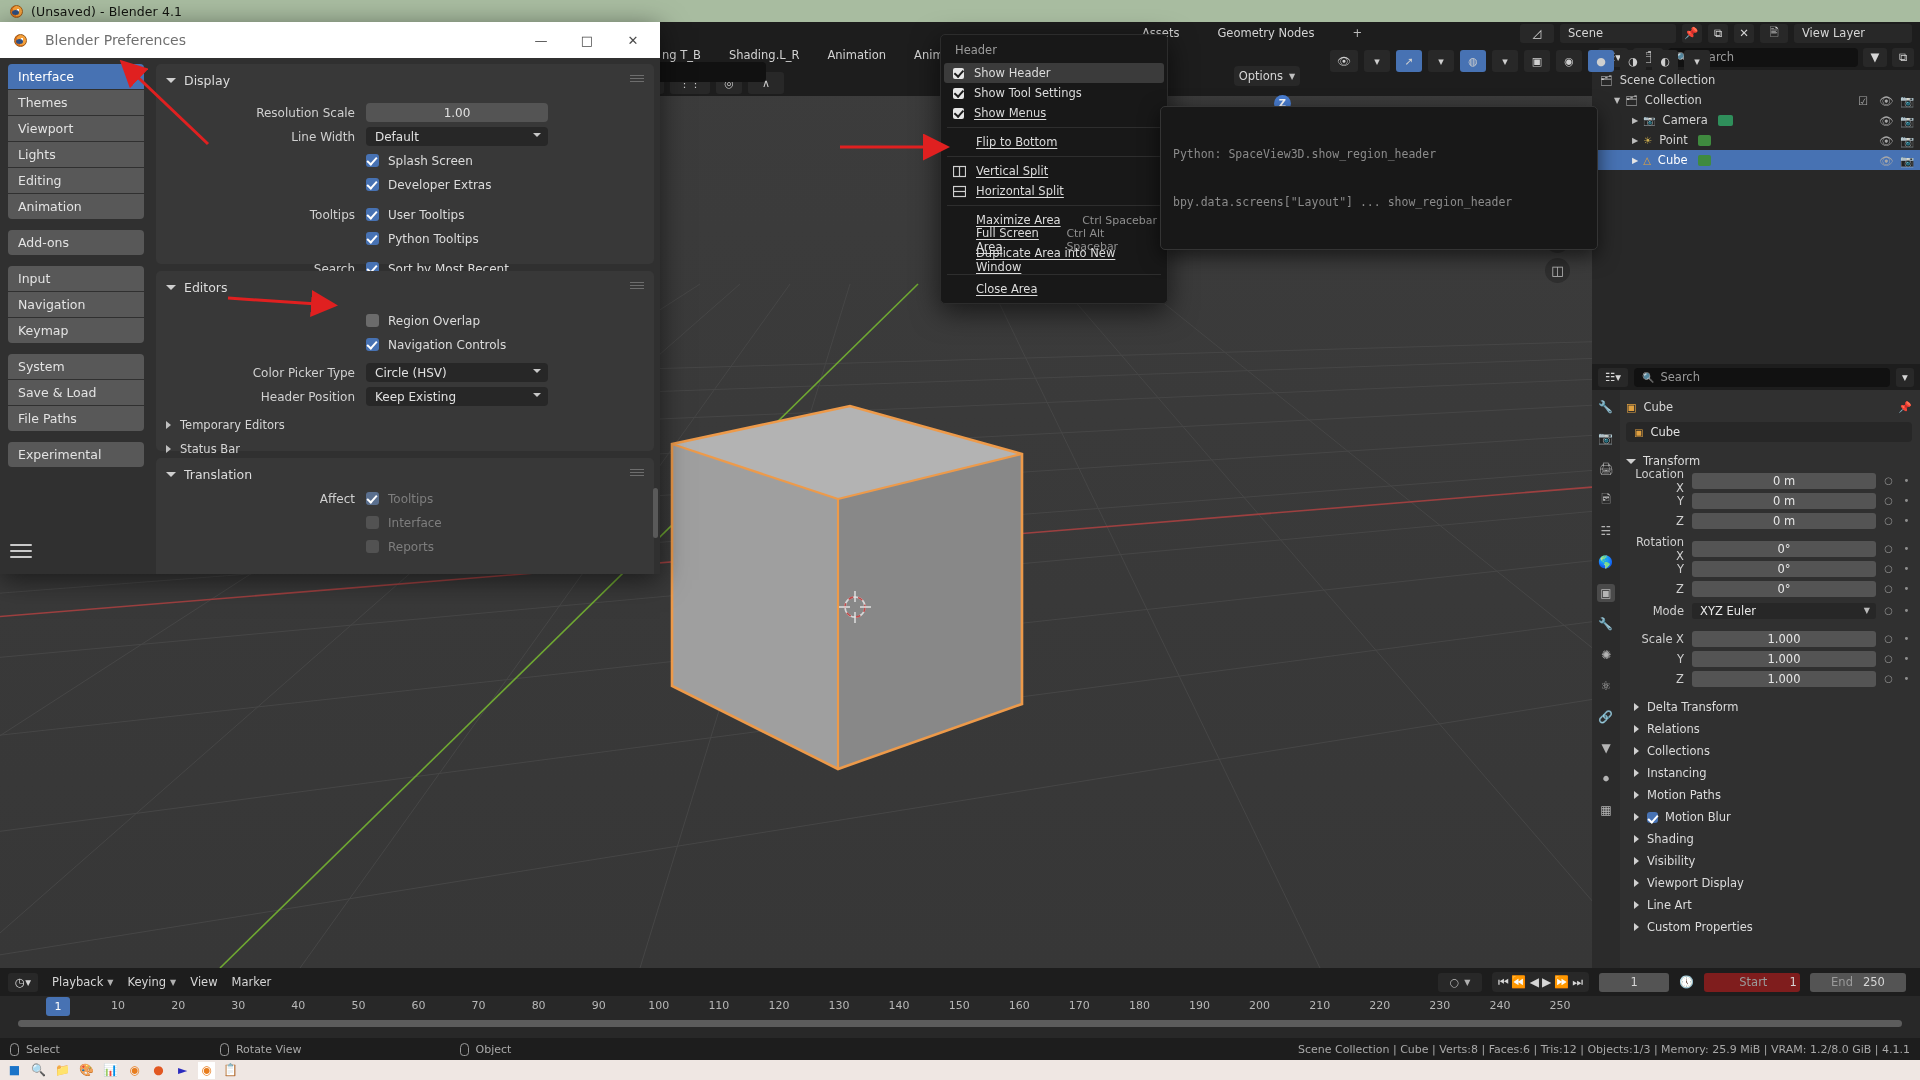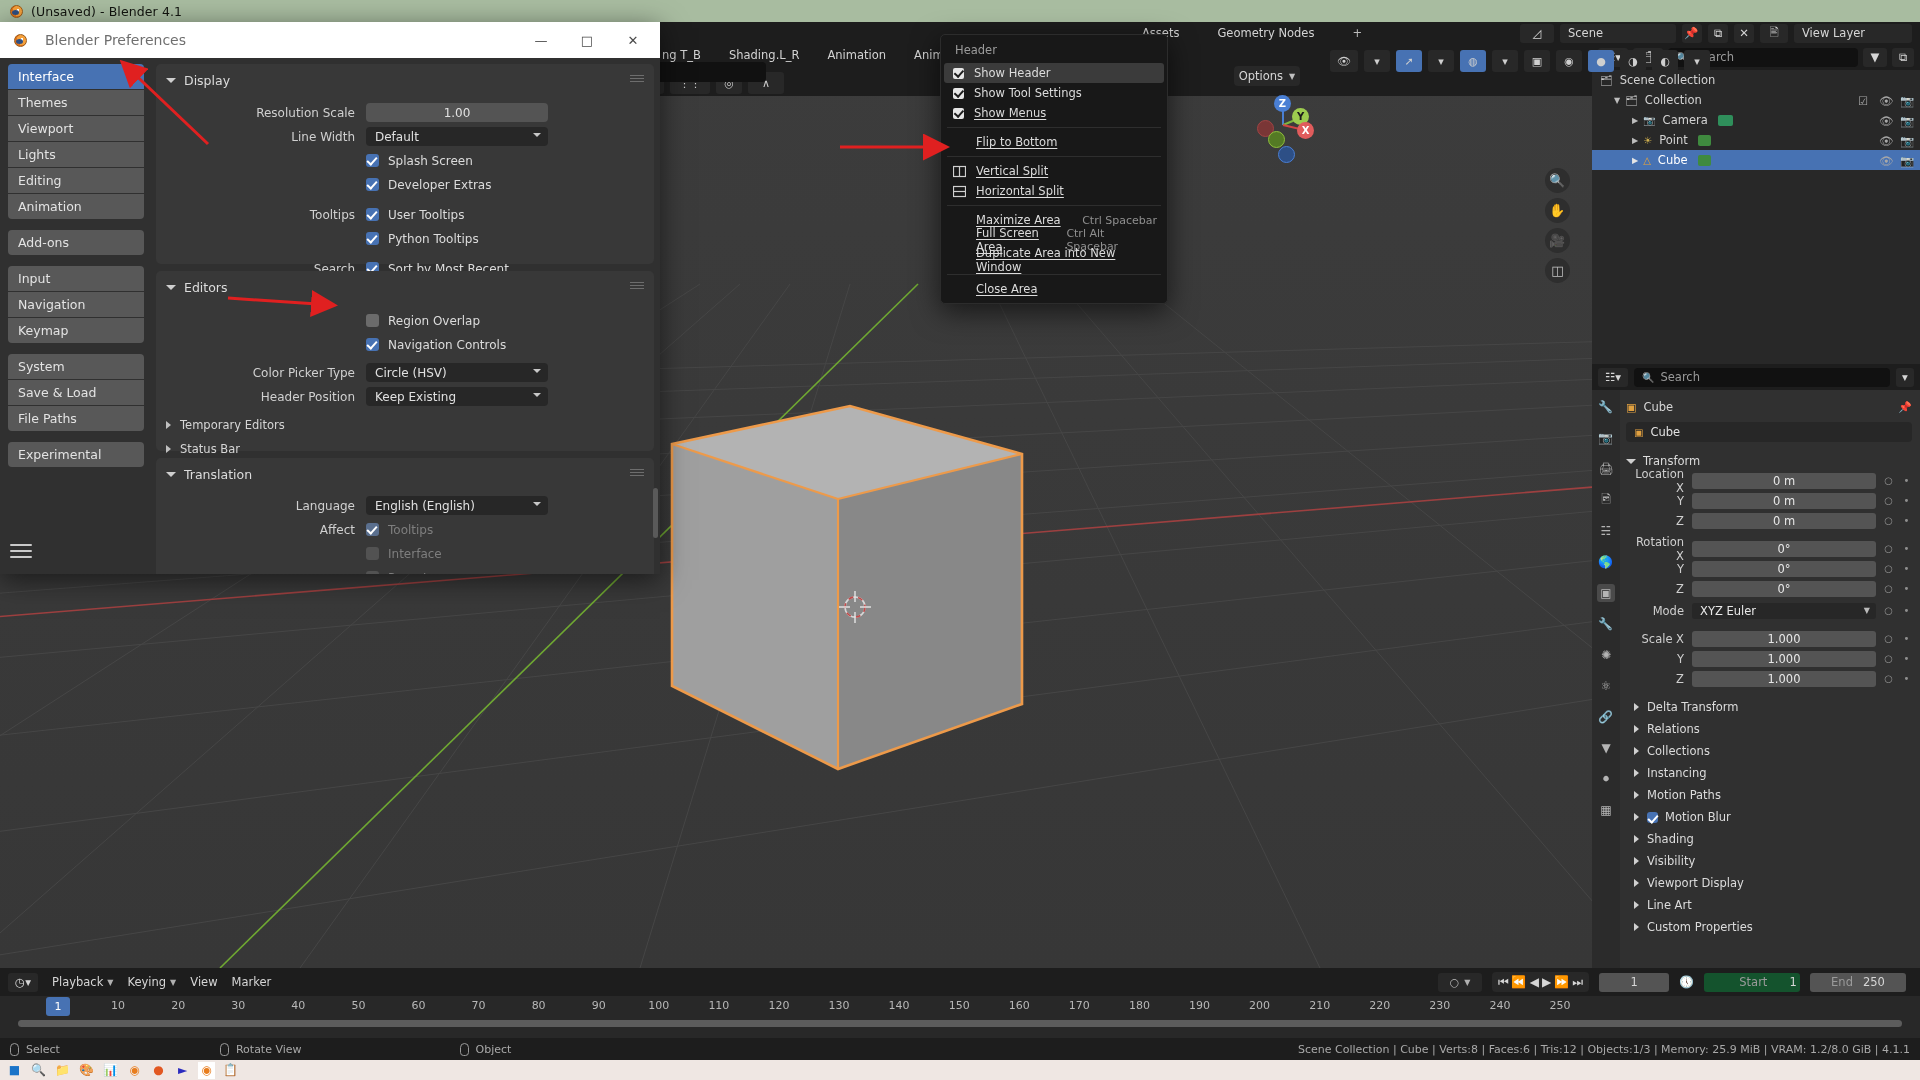--- a/index.html
+++ b/index.html
@@ -606,21 +606,21 @@
           <span style="color:#d6d6d6;font-size:12px;">⏪</span>
           <span style="color:#d6d6d6;font-size:12px;">◀</span>
           <span style="color:#d6d6d6;font-size:12px;">▶</span>
           <span style="color:#d6d6d6;font-size:12px;">⏩</span>
           <span style="color:#d6d6d6;font-size:12px;">⏭</span>
         </div>
         <div class="btn" style="width:70px;height:19px;background:#545454;">
           <span>1</span>
         </div>
         <span style="color:#b9b9b9;font-size:12px;">🕔</span>
-        <div class="btn" style="width:96px;height:19px;background:#14532d;gap:22px;padding-left:32px;">
+        <div class="btn" style="width:96px;height:19px;background:#7f1d1d;gap:22px;padding-left:32px;">
           <span class="dim">Start</span>
           <span>1</span>
         </div>
         <div class="btn" style="width:96px;height:19px;background:#545454;gap:10px;margin-right:6px;">
           <span class="dim">End</span>
           <span>250</span>
         </div>
       </div>
     </div>
     <div id="tl-ruler">
@@ -819,27 +819,20 @@
         <div class="panel" style="height:124px">
           <div class="grip">
               <i></i>
               <i></i>
               <i></i>
             </div>
           <div class="panel-head">
             <span class="tri open"></span>
             <span>Translation</span>
           </div>
-          <div class="row" style="margin-top:10px">
-            <span class="lbl">Language</span>
-            <span class="field text">
-              <span>English (English)</span>
-              <span class="chev"></span>
-            </span>
-          </div>
           <div class="row">
             <span class="lbl">Affect</span>
             <span class="cb" style="background:#5a6f8e;"></span>
             <span class="cb-lbl disabled">Tooltips</span>
           </div>
           <div class="row">
             <span class="lbl"></span>
             <span class="cb off" style="background:#525252;"></span>
             <span class="cb-lbl disabled">Interface</span>
           </div>
@@ -917,20 +910,24 @@
     </div>
 
     <div class="sep"></div>
 
     <div class="mi">
       <span class="pad"></span>
       <span class="u">Close Area</span>
     </div>
   </div>
 
+  <div id="tooltip">
+    <div>Python: SpaceView3D.show_region_header</div>
+    <div>bpy.data.screens["Layout"] ... show_region_header</div>
+  </div>
 
   <svg class="arrow-svg" style="left:100px;top:40px;" width="220" height="130">
     <defs>
       <marker id="ah1" markerWidth="9" markerHeight="9" refX="7" refY="4.5" orient="auto">
         <polygon points="0,0 9,4.5 0,9" fill="#e02020"></polygon>
       </marker>
     </defs>
     <line x1="108" y1="104" x2="24" y2="24" stroke="#e02020" stroke-width="3" marker-end="url(#ah1)"></line>
   </svg>
 

